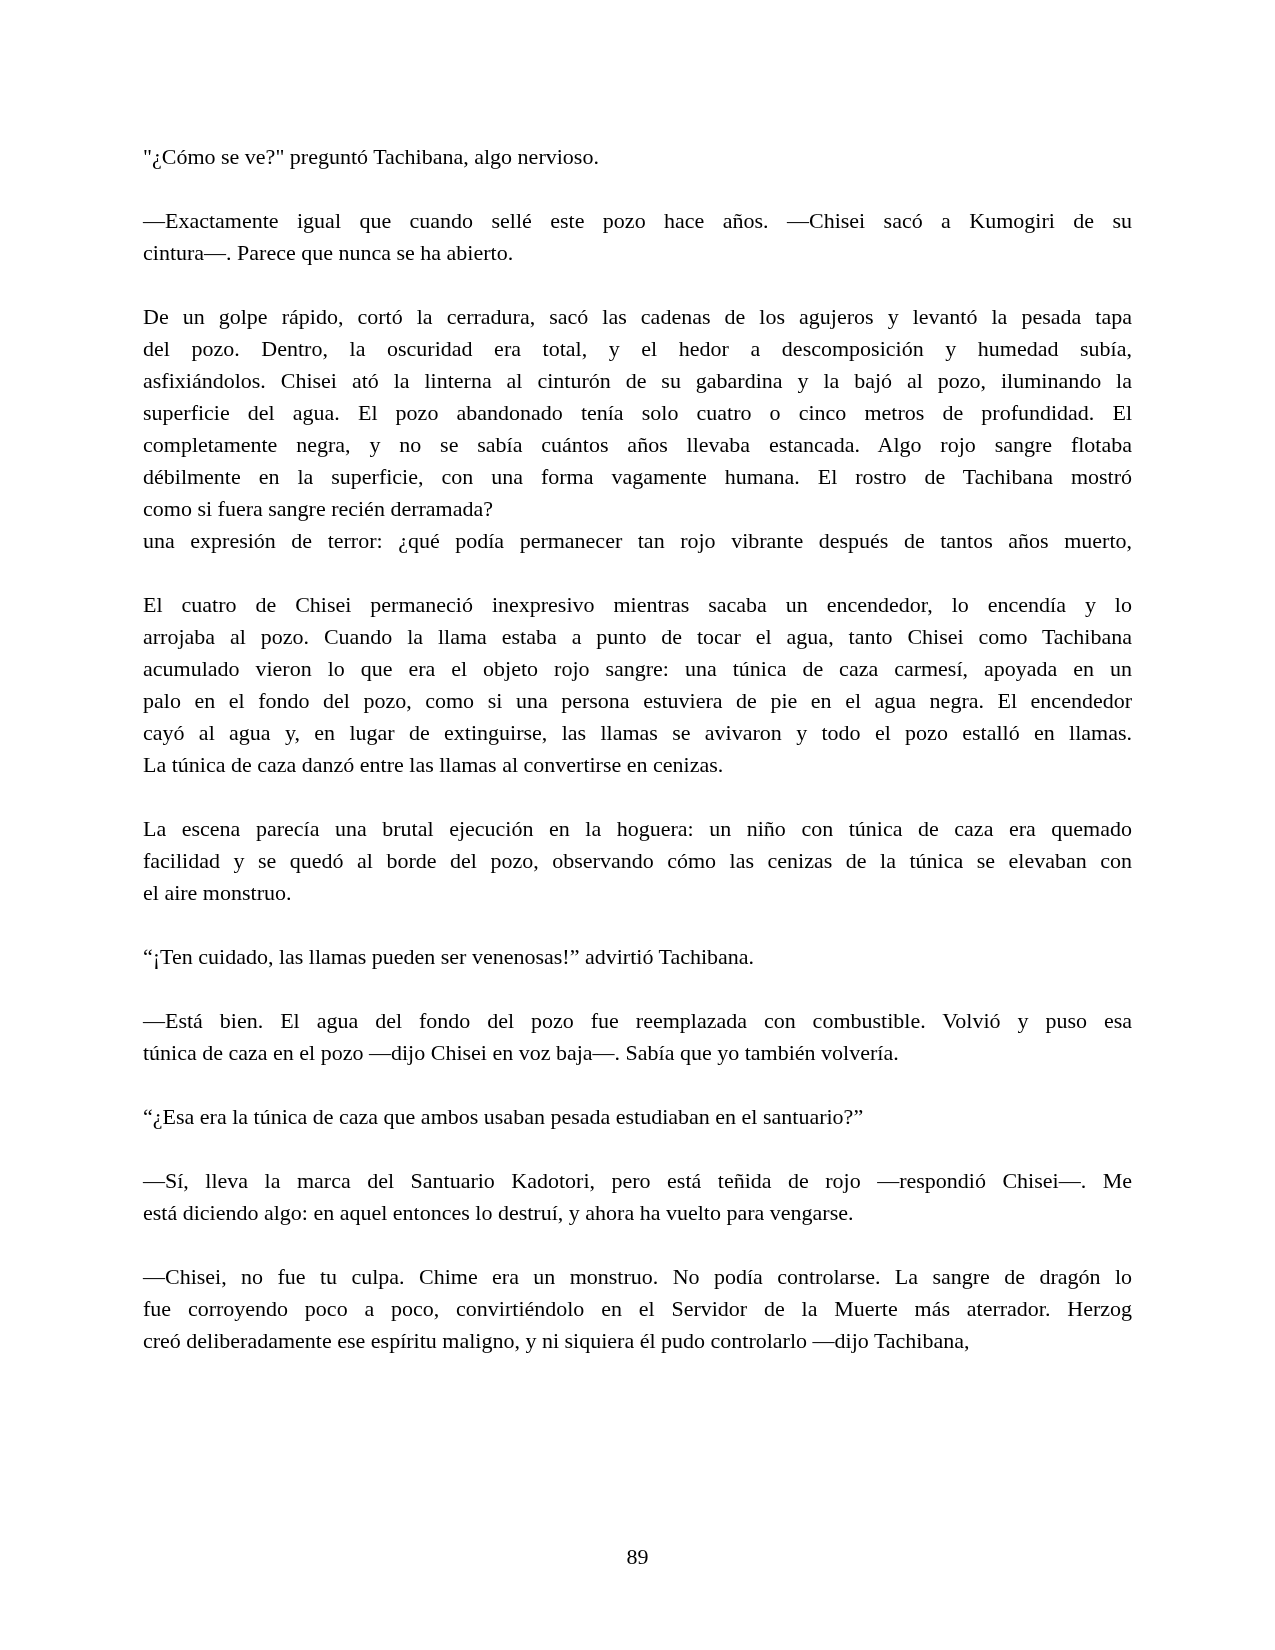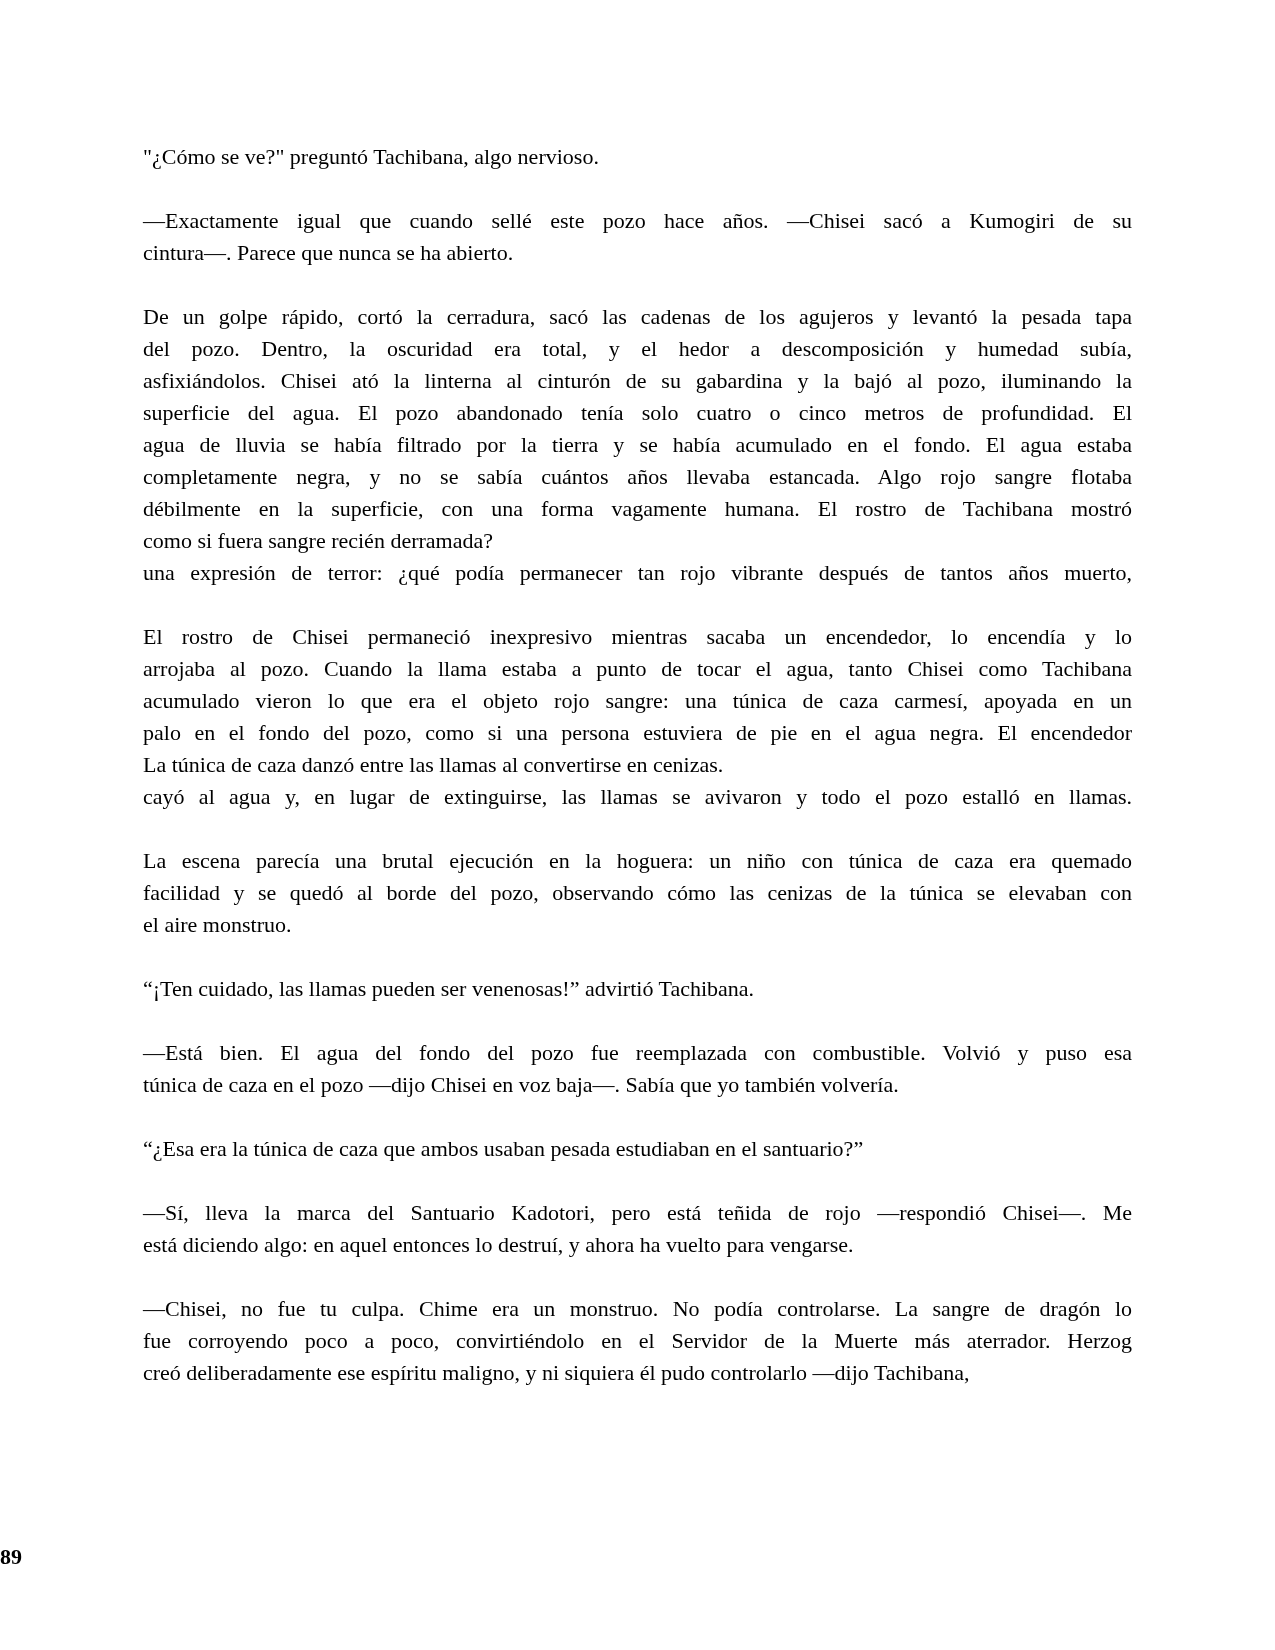--- a/index.html
+++ b/index.html
@@ -36,56 +36,54 @@
   }
   .line.last {
     text-align: justify;
     text-align-last: left;
   }
   .page-number {
     position: absolute;
     top: 1543px;
     left: 0;
     width: 100%;
-    text-align: left;
+    text-align: center;
     font-size: 22px;
     line-height: 28px;
-    font-weight: bold;
   }
 </style>
 </head>
 <body>
 
 <div class="sheet">
   <div class="text-block" id="text-block">
       <div class="para">
         <div class="line last">"¿Cómo se ve?" preguntó Tachibana, algo nervioso.</div>
       </div>
       <div class="para">
         <div class="line">—Exactamente igual que cuando sellé este pozo hace años. —Chisei sacó a Kumogiri de su</div>
         <div class="line last">cintura—. Parece que nunca se ha abierto.</div>
       </div>
       <div class="para">
         <div class="line">De un golpe rápido, cortó la cerradura, sacó las cadenas de los agujeros y levantó la pesada tapa</div>
         <div class="line">del pozo. Dentro, la oscuridad era total, y el hedor a descomposición y humedad subía,</div>
         <div class="line">asfixiándolos. Chisei ató la linterna al cinturón de su gabardina y la bajó al pozo, iluminando la</div>
         <div class="line">superficie del agua. El pozo abandonado tenía solo cuatro o cinco metros de profundidad. El</div>
-        <div class="line">agua de lluvia se había filtrado por la tierra y se había acumulado en el fondo. El agua estaba</div>
         <div class="line">completamente negra, y no se sabía cuántos años llevaba estancada. Algo rojo sangre flotaba</div>
         <div class="line">débilmente en la superficie, con una forma vagamente humana. El rostro de Tachibana mostró</div>
         <div class="line last">como si fuera sangre recién derramada?</div>
         <div class="line">una expresión de terror: ¿qué podía permanecer tan rojo vibrante después de tantos años muerto,</div>
       </div>
       <div class="para">
-        <div class="line">El rostro de Chisei permaneció inexpresivo mientras sacaba un encendedor, lo encendía y lo</div>
+        <div class="line">El cuatro de Chisei permaneció inexpresivo mientras sacaba un encendedor, lo encendía y lo</div>
         <div class="line">arrojaba al pozo. Cuando la llama estaba a punto de tocar el agua, tanto Chisei como Tachibana</div>
         <div class="line">acumulado vieron lo que era el objeto rojo sangre: una túnica de caza carmesí, apoyada en un</div>
         <div class="line">palo en el fondo del pozo, como si una persona estuviera de pie en el agua negra. El encendedor</div>
+        <div class="line">cayó al agua y, en lugar de extinguirse, las llamas se avivaron y todo el pozo estalló en llamas.</div>
         <div class="line last">La túnica de caza danzó entre las llamas al convertirse en cenizas.</div>
-        <div class="line">cayó al agua y, en lugar de extinguirse, las llamas se avivaron y todo el pozo estalló en llamas.</div>
       </div>
       <div class="para">
         <div class="line">La escena parecía una brutal ejecución en la hoguera: un niño con túnica de caza era quemado</div>
         <div class="line">facilidad y se quedó al borde del pozo, observando cómo las cenizas de la túnica se elevaban con</div>
         <div class="line last">el aire monstruo.</div>
       </div>
       <div class="para">
         <div class="line last">“¡Ten cuidado, las llamas pueden ser venenosas!” advirtió Tachibana.</div>
       </div>
       <div class="para">

